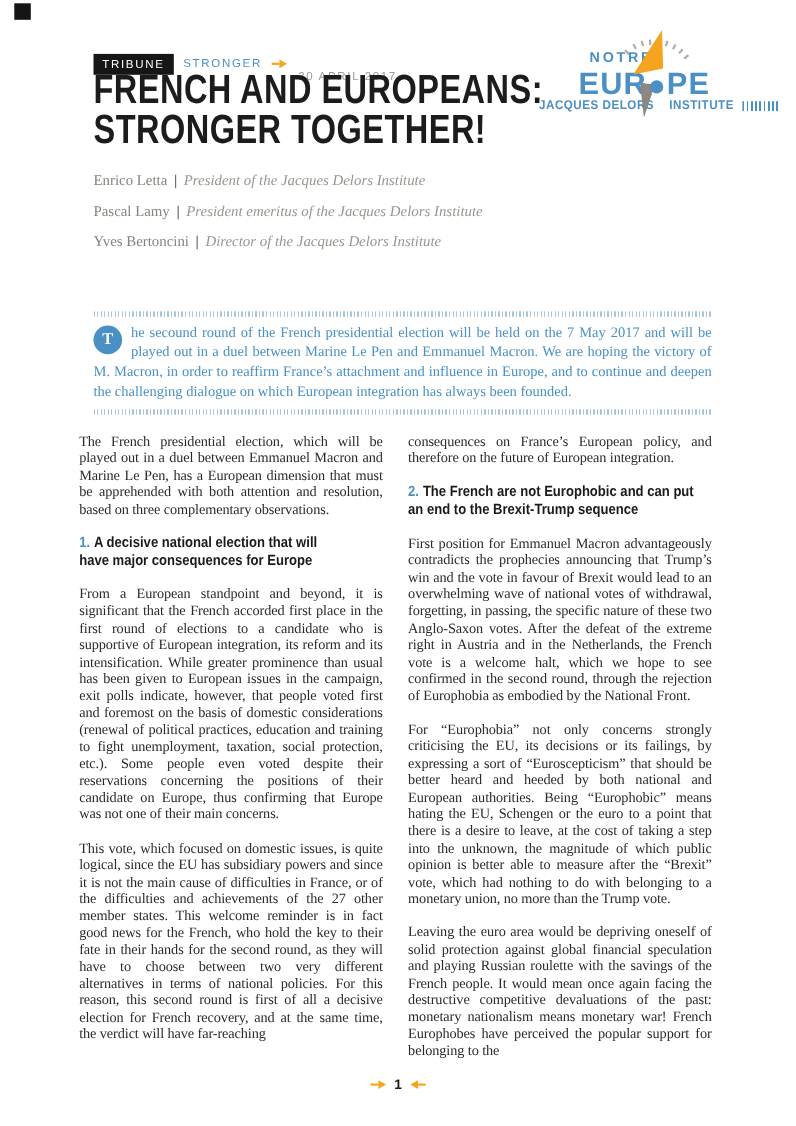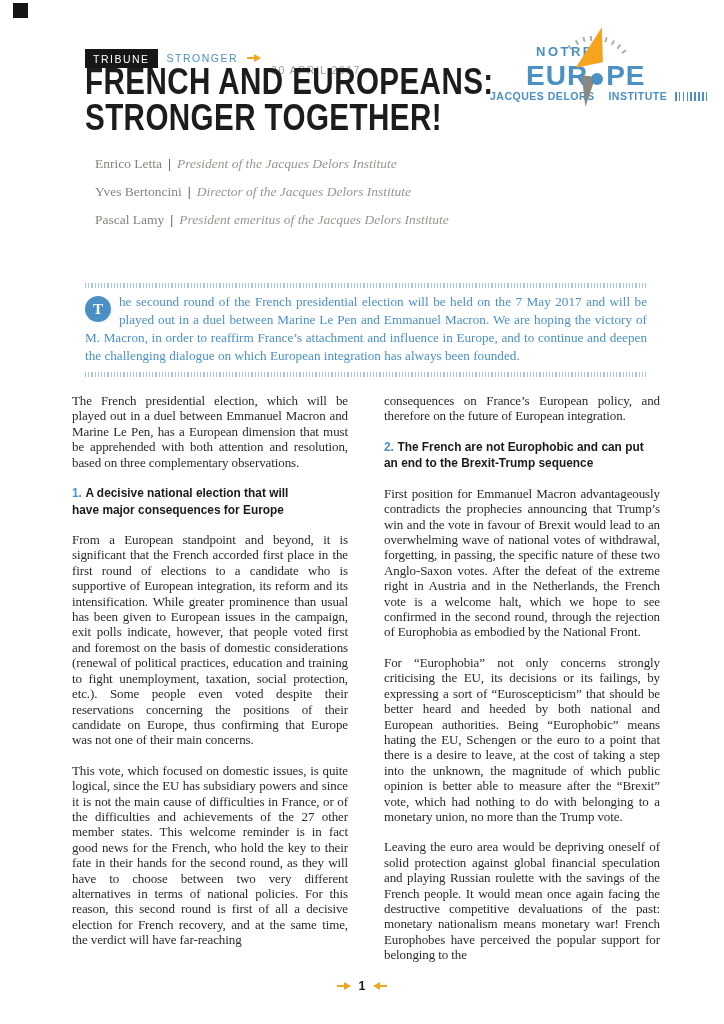--- a/index.html
+++ b/index.html
@@ -19,21 +19,21 @@
              border-top:4px solid transparent;border-bottom:4px solid transparent;}
   .arrow-l{position:relative;width:15px;height:8px;display:inline-block;}
   .arrow-l i{position:absolute;right:0;top:3.2px;width:7px;height:1.8px;background:#f5a41f;}
   .arrow-l b{position:absolute;right:7px;top:0;width:0;height:0;border-right:7px solid #f5a41f;
              border-top:4px solid transparent;border-bottom:4px solid transparent;}
   
   .title{position:absolute;left:85px;top:64px;font-family:"Liberation Sans",sans-serif;
          font-weight:bold;font-size:37px;line-height:36px;color:#1c1c1c;
          transform:scaleX(0.80);transform-origin:left top;white-space:nowrap;letter-spacing:0.5px;}
   
-  .authors{position:absolute;left:95px;top:150px;font-size:13.5px;}
+  .authors{position:absolute;left:85px;top:150px;font-size:13.5px;}
   .author{line-height:28px;}
   .a-name{color:#85847c;}
   .a-sep{color:#5f5e58;margin:0 6px;font-weight:bold;}
   .a-role{color:#97968e;font-style:italic;}
   
   .logo{position:absolute;left:488px;top:22px;width:232px;height:88px;
         font-family:"Liberation Sans",sans-serif;font-weight:bold;color:#4a90c4;}
   .notre{position:absolute;left:48px;top:22px;font-size:13px;letter-spacing:2.5px;}
   .bigword{position:absolute;left:38px;top:38px;display:flex;align-items:center;font-size:28px;letter-spacing:1px;}
   .logo-dot{width:12px;height:12px;border-radius:50%;background:#4a90c4;margin:6px 3px 0 3px;
@@ -54,21 +54,21 @@
   .sep-top{top:283px;}
   .sep-bot{top:372px;}
   .intro{position:absolute;left:85px;top:293px;width:562px;color:#4a90c4;
          font-size:13.2px;line-height:18px;text-align:justify;}
   .dropcap{float:left;width:26px;height:26px;border-radius:50%;background:#4a90c4;color:#fff;
            text-align:center;line-height:26px;font-weight:bold;font-size:15px;margin:3px 8px 2px 0;}
   
   .col{position:absolute;top:393px;width:276px;font-size:13px;line-height:15.4px;
        text-align:justify;color:#2b2a28;letter-spacing:-0.1px;}
   .col-left{left:72px;}
-  .col-right{left:371px;margin-left:13px;}
+  .col-right{left:371px;}
   .col p{margin:0 0 15px 0;}
   .col h3{margin:3px 0 14px 0;font-family:"Liberation Sans",sans-serif;font-weight:bold;
           font-size:13.5px;line-height:16.5px;color:#1a1a1a;
           transform:scaleX(0.88);transform-origin:left top;white-space:nowrap;letter-spacing:0;}
   .hnum{color:#4a90c4;margin-right:4px;}
   
   .footer{position:absolute;left:0;top:979px;width:724px;display:flex;justify-content:center;
           align-items:center;gap:7px;font-family:"Liberation Sans",sans-serif;}
   .pageno{font-weight:bold;font-size:12.5px;color:#1a1a1a;}
 </style>
@@ -92,24 +92,24 @@
   <div class="title">
     <span>FRENCH AND EUROPEANS:</span><br>
     <span>STRONGER TOGETHER!</span>
   </div>
 
   <div class="authors">
     <div class="author">
       <span class="a-name">Enrico Letta</span><span class="a-sep">|</span><span class="a-role">President of the Jacques Delors Institute</span>
     </div>
     <div class="author">
-      <span class="a-name">Yves Bertoncini</span><span class="a-sep">|</span><span class="a-role">Director of the Jacques Delors Institute</span>
+      <span class="a-name">Pascal Lamy</span><span class="a-sep">|</span><span class="a-role">President emeritus of the Jacques Delors Institute</span>
     </div>
     <div class="author">
-      <span class="a-name">Pascal Lamy</span><span class="a-sep">|</span><span class="a-role">President emeritus of the Jacques Delors Institute</span>
+      <span class="a-name">Yves Bertoncini</span><span class="a-sep">|</span><span class="a-role">Director of the Jacques Delors Institute</span>
     </div>
   </div>
 
   <div class="logo">
     <div class="ticks">
       <span style="left:81px;top:23px;transform:rotate(-40deg);"></span>
       <span style="left:88px;top:18px;transform:rotate(-28deg);"></span>
       <span style="left:95px;top:15px;transform:rotate(-16deg);"></span>
       <span style="left:102px;top:14px;transform:rotate(-5deg);"></span>
       <span style="left:110px;top:14px;transform:rotate(6deg);"></span>

